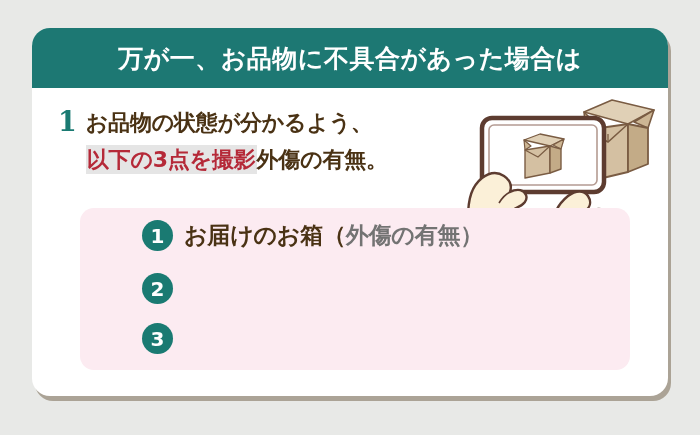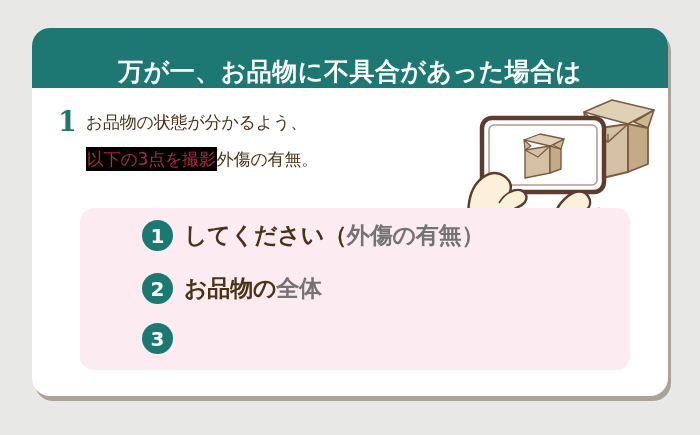--- a/index.html
+++ b/index.html
@@ -27,21 +27,21 @@
   }
 
   #header-bar {
     position: absolute;
     left: 0;
     top: 0;
     width: 100%;
     height: 60px;
     background: #1d7873;
     display: flex;
-    align-items: flex-end;
+    align-items: center;
     justify-content: center;
     font-family: Liberation Serif, serif;
   }
   #header-title {
     color: #ffffff;
     font-size: 25px;
     font-weight: bold;
     letter-spacing: 0.5px;
     white-space: nowrap;
   }
@@ -58,27 +58,27 @@
     color: #1a7a72;
     font-family: "DejaVu Serif", "Liberation Serif", serif;
     font-size: 27px;
     font-weight: bold;
     line-height: 36px;
     margin-right: 9px;
     flex: 0 0 auto;
   }
   #step-text {
     color: #4a3214;
-    font-size: 17px;
-    font-weight: normal;
+    font-size: 22px;
+    font-weight: bold;
     line-height: 37px;
     letter-spacing: -0.2px;
   }
   .hl-pink {
-    background: #000000;
+    background: #e5e5e5;
     color: #b52938;
     padding: 2px 1px;
     box-decoration-break: clone;
     -webkit-box-decoration-break: clone;
   }
 
   #pink-panel {
     position: absolute;
     left: 48px;
     top: 180px;
@@ -192,26 +192,25 @@
         <path d="M140 123 C144 128 146 134 146 140" fill="none" stroke="#5d3c30" stroke-width="1.5"></path>
         <path d="M150 127 C153 131 155 135 155 140" fill="none" stroke="#5d3c30" stroke-width="1.5"></path>
       </g>
     </svg>
   </div>
 
   <div id="pink-panel">
 
     <div class="list-item" id="list-item-1">
       <div class="badge">1</div>
-      <div class="item-text"><span>してください（</span><span class="red">外傷の有無</span><span class="red">）</span></div>
+      <div class="item-text"><span>お届けのお箱（</span><span class="red">外傷の有無</span><span class="red">）</span></div>
     </div>
 
     <div class="list-item" id="list-item-2">
       <div class="badge">2</div>
-      <div class="item-text"><span>お品物の</span><span class="red">全体</span><span class="red"></span></div>
     </div>
 
     <div class="list-item" id="list-item-3">
       <div class="badge">3</div>
     </div>
 
   </div>
 
 </div>
 

